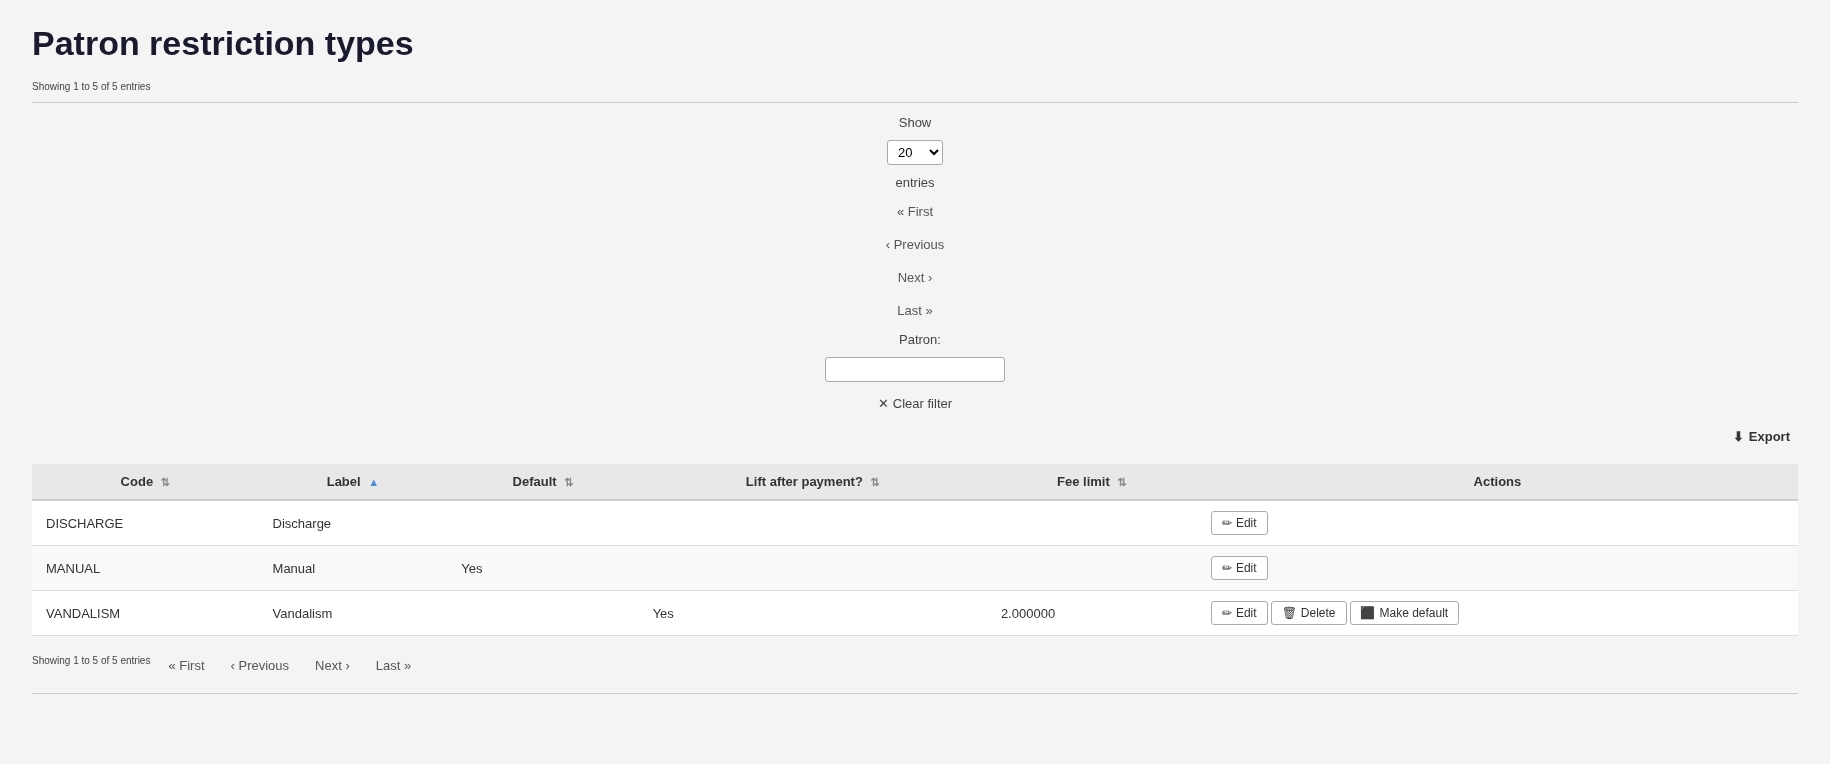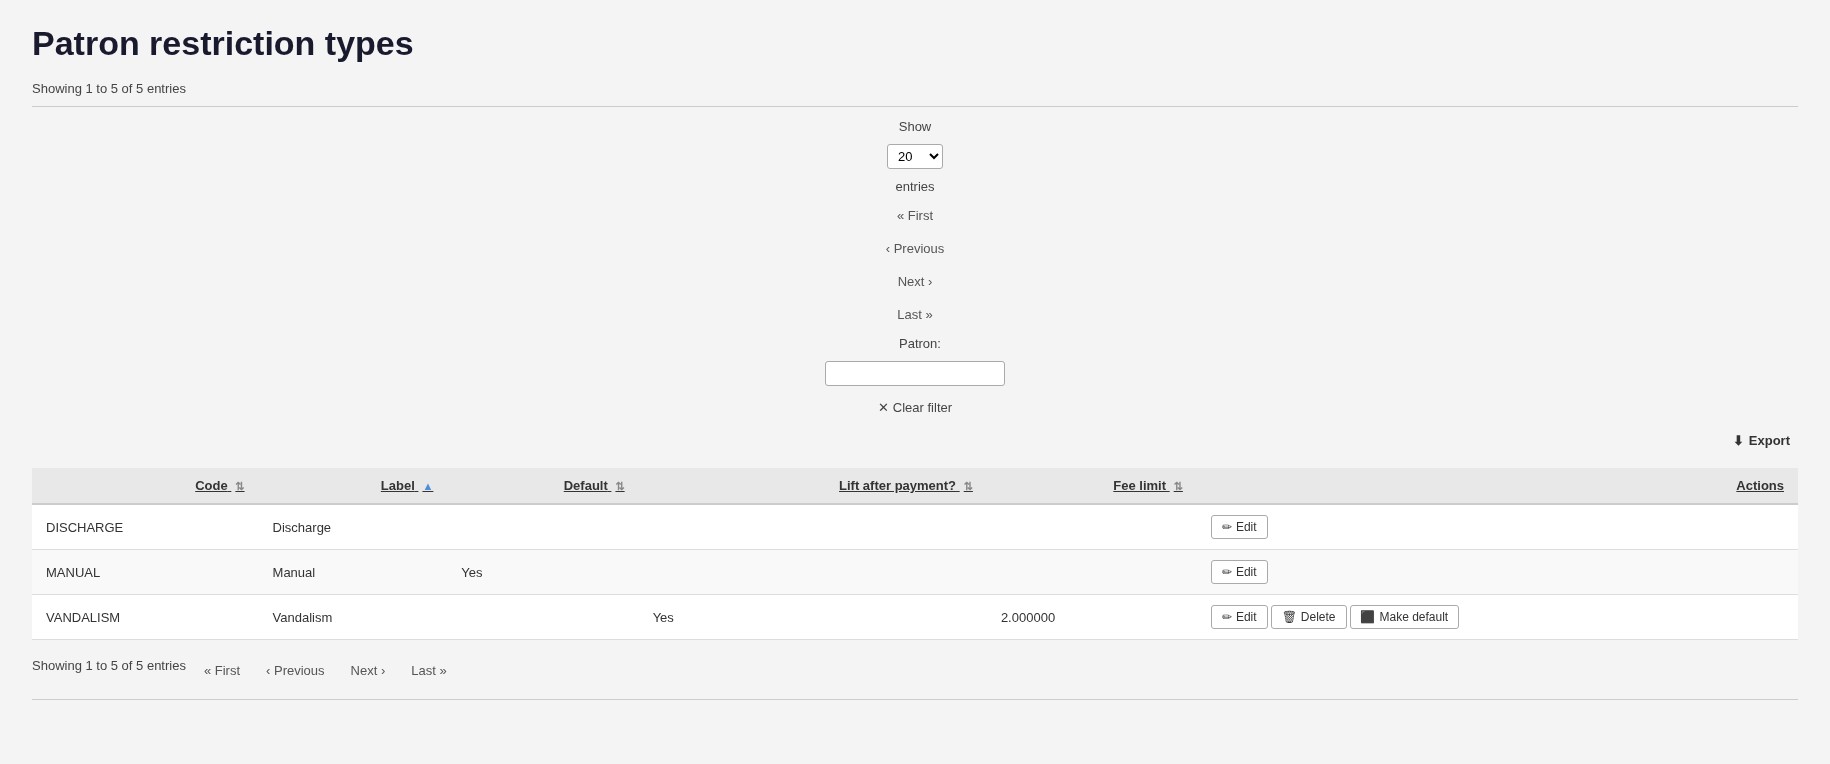--- a/index.html
+++ b/index.html
@@ -10,21 +10,21 @@
       color: #333;
       padding: 24px 32px;
     }
     h1 {
       font-size: 34px;
       font-weight: bold;
       color: #1a1a2e;
       margin-bottom: 18px;
     }
     .showing-info {
-      font-size: 13px;
+      font-size: 10px;
       color: #444;
       margin-bottom: 10px;
     }
     hr.divider {
       border: none;
       border-top: 1px solid #ccc;
       margin-bottom: 12px;
     }
     .controls-row {
       display: flex;
@@ -101,28 +101,27 @@
       width: 100%;
       border-collapse: collapse;
       background: white;
       font-size: 13px;
     }
     thead tr {
       background: #e8e8e8;
     }
     thead th {
       padding: 10px 14px;
-      text-align: right;
+      text-align: center;
       font-weight: bold;
       color: #333;
       border-bottom: 2px solid #ccc;
       white-space: nowrap;
       cursor: pointer;
       user-select: none;
-      text-decoration: underline;
     }
     thead th .sort-icon {
       margin-left: 4px;
       color: #888;
       font-size: 11px;
     }
     thead th .sort-icon.active {
       color: #4a90d9;
     }
     tbody tr {

